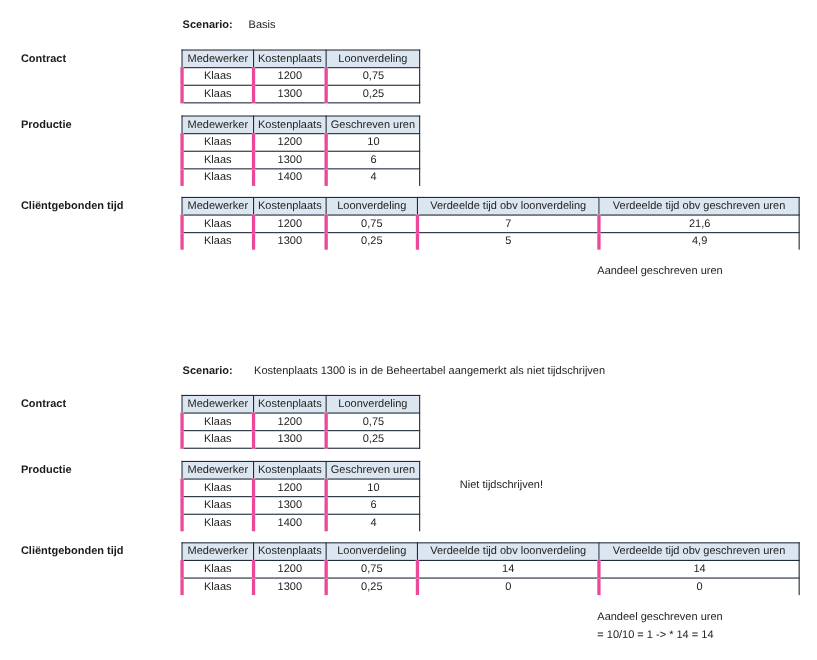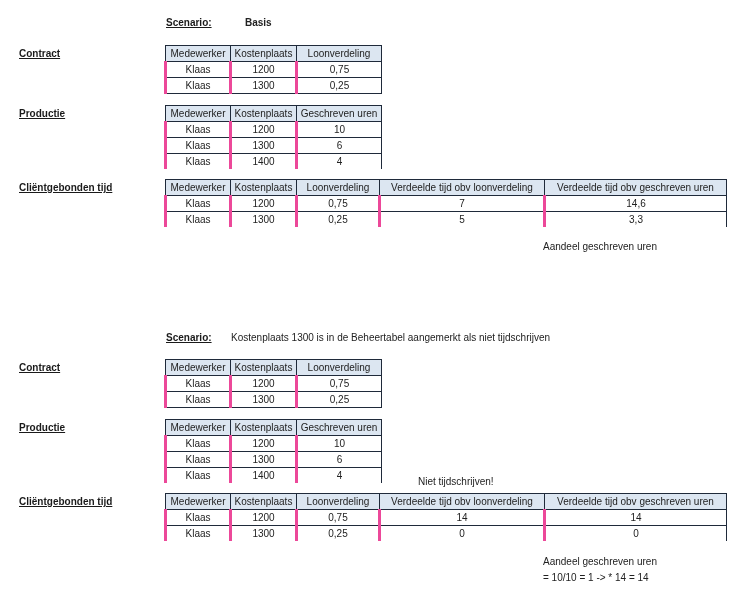--- a/index.html
+++ b/index.html
@@ -1,32 +1,32 @@
 <!DOCTYPE html>
 <html><head>
 <meta charset="utf-8">
 <style>
   html, body { margin:0; padding:0; background:#ffffff; }
   body { width:743px; height:600px; position:relative; overflow:hidden;
          font-family:"Liberation Sans", sans-serif; font-size:10px; color:#222; }
   .abs { position:absolute; }
-  .label { font-weight:bold; text-decoration:underline; font-size:10px; color:#1a1a1a; white-space:nowrap; }
+  .label { font-weight:bold; font-size:10px; color:#1a1a1a; white-space:nowrap; }
   .plain { font-size:10px; color:#222; white-space:nowrap; }
   table.xl { position:absolute; border-collapse:collapse; font-size:10px; table-layout:fixed; }
   table.xl th, table.xl td { height:15px; padding:0; text-align:center; white-space:nowrap; overflow:hidden; line-height:15px; }
   table.xl th { background:#dce6f1; font-weight:normal; color:#222; border:1px solid #1f2a3a; }
   table.xl td { border-left:3px solid #ec4899; border-right:1px solid #1f2a3a; border-bottom:1px solid #1f2a3a; }
   table.xl.closed { border:1px solid #1f2a3a; }
   .note-line { height:16px; line-height:16px; }
 </style>
 </head>
 <body>
 
 <div class="abs label" style="left:166px;top:17px;">Scenario:</div>
-<div class="abs plain" style="left:245px;top:17px;font-weight:bold;">Basis</div>
+<div class="abs plain" style="left:226px;top:17px;">Basis</div>
 
 <div class="abs label" style="left:19px;top:48px;">Contract</div>
 <table class="xl closed" style="left:164px;top:45px;width:216px;">
   <colgroup>
       <col style="width:65px">
       <col style="width:66px">
       <col style="width:85px">
     </colgroup>
   <tbody>
       <tr>
@@ -93,28 +93,28 @@
     <th>Kostenplaats</th>
     <th>Loonverdeling</th>
     <th>Verdeelde tijd obv loonverdeling</th>
     <th>Verdeelde tijd obv geschreven uren</th>
   </tr>
   <tr>
     <td>Klaas</td>
     <td>1200</td>
     <td>0,75</td>
     <td>7</td>
-    <td>14,6</td>
+    <td>21,6</td>
   </tr>
   <tr>
     <td style="border-bottom:none">Klaas</td>
     <td style="border-bottom:none">1300</td>
     <td style="border-bottom:none">0,25</td>
     <td style="border-bottom:none">5</td>
-    <td style="border-bottom:none">3,3</td>
+    <td style="border-bottom:none">4,9</td>
   </tr>
 </tbody>
   </table>
 
 <div class="abs plain" style="left:543px;top:239px;">
   <div class="note-line">Aandeel geschreven uren</div>
 </div>
 
 <div class="abs label" style="left:166px;top:332px;">Scenario:</div>
 <div class="abs plain" style="left:231px;top:332px;">Kostenplaats 1300 is in de Beheertabel aangemerkt als niet tijdschrijven</div>
@@ -168,21 +168,21 @@
     <td>1300</td>
     <td>6</td>
   </tr>
   <tr>
     <td style="border-bottom:none">Klaas</td>
     <td style="border-bottom:none">1400</td>
     <td style="border-bottom:none">4</td>
   </tr>
 </tbody>
   </table>
-<div class="abs plain" style="left:418px;top:476px;">Niet tijdschrijven!</div>
+<div class="abs plain" style="left:418px;top:436px;">Niet tijdschrijven!</div>
 
 <div class="abs label" style="left:19px;top:496px;">Cliëntgebonden tijd</div>
 <table class="xl" style="left:164px;top:493px;width:561px;">
   <colgroup>
       <col style="width:65px">
       <col style="width:66px">
       <col style="width:83px">
       <col style="width:165px">
       <col style="width:182px">
     </colgroup>

